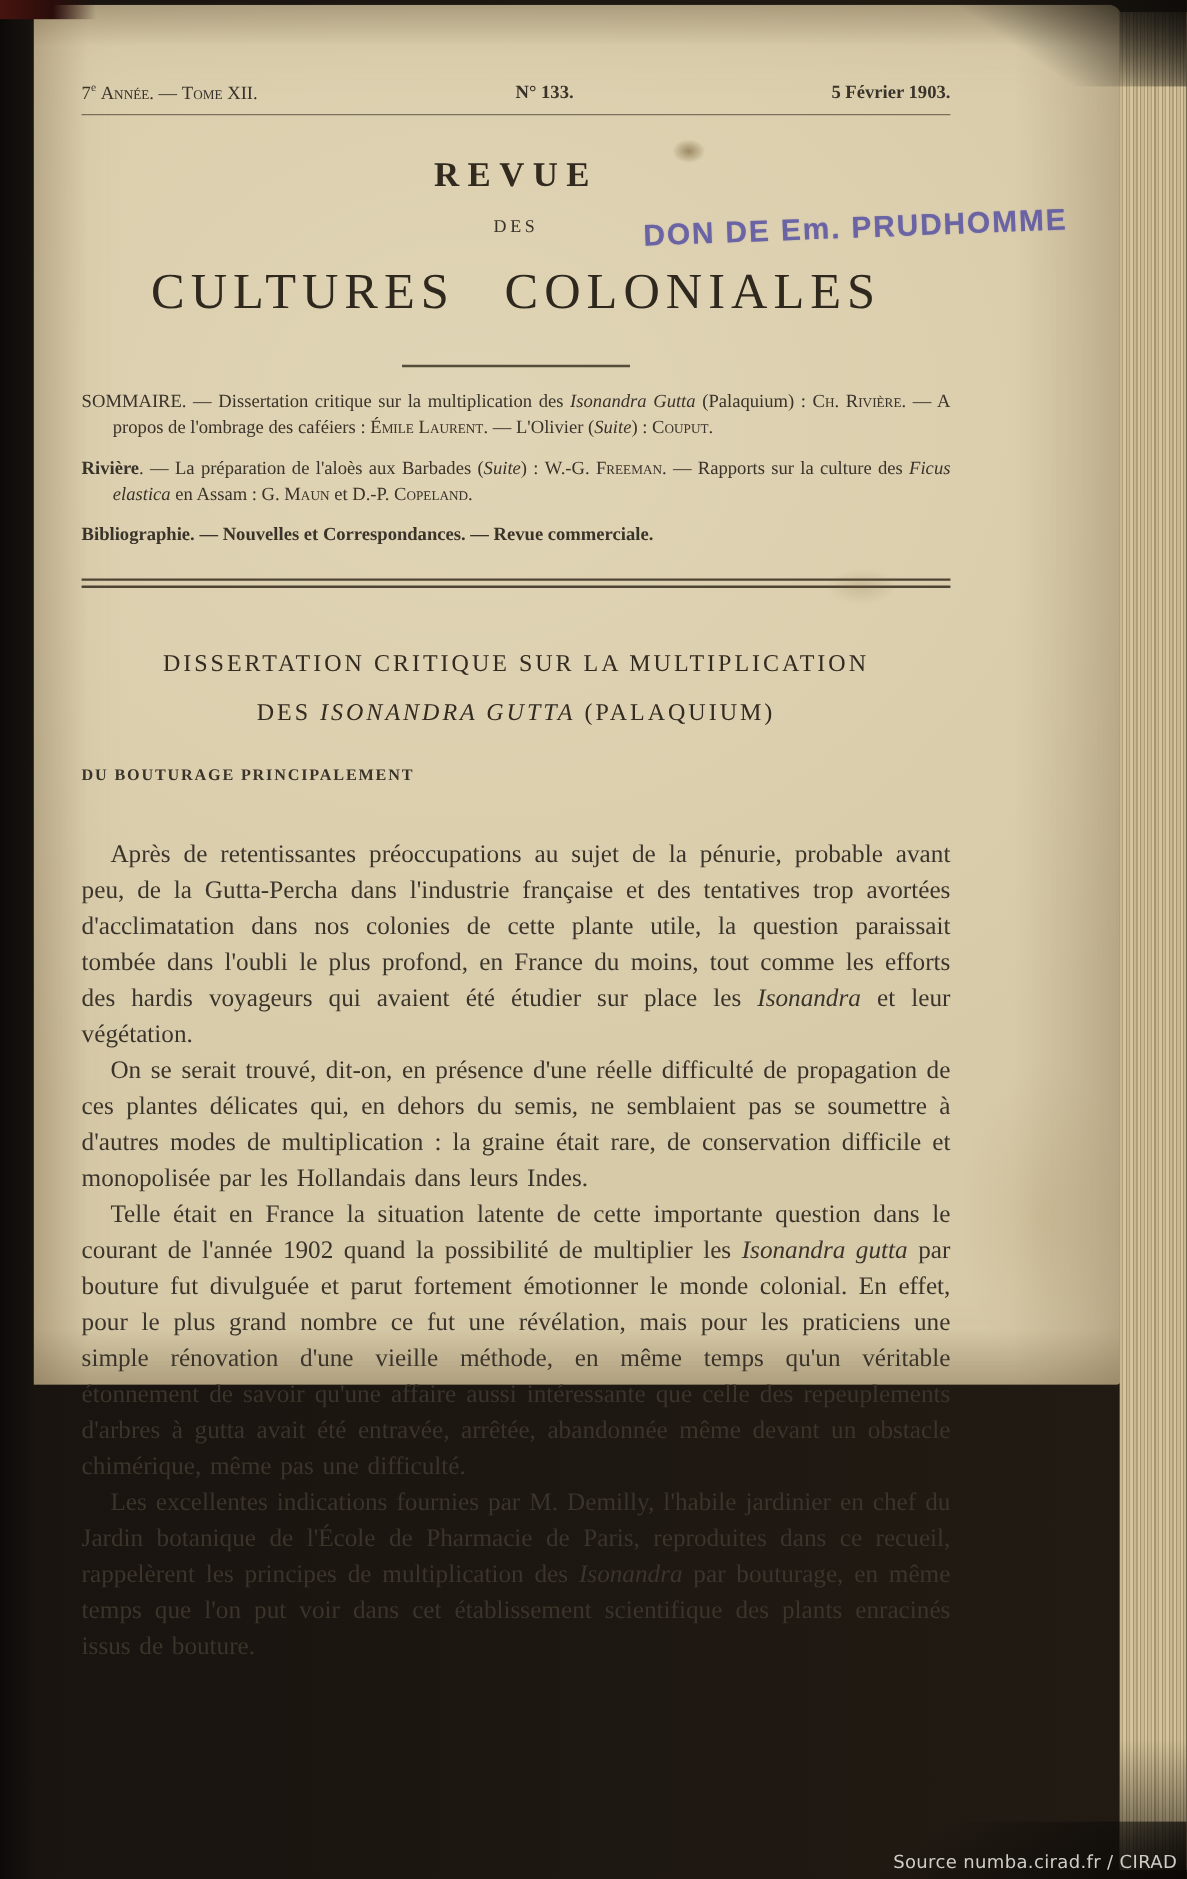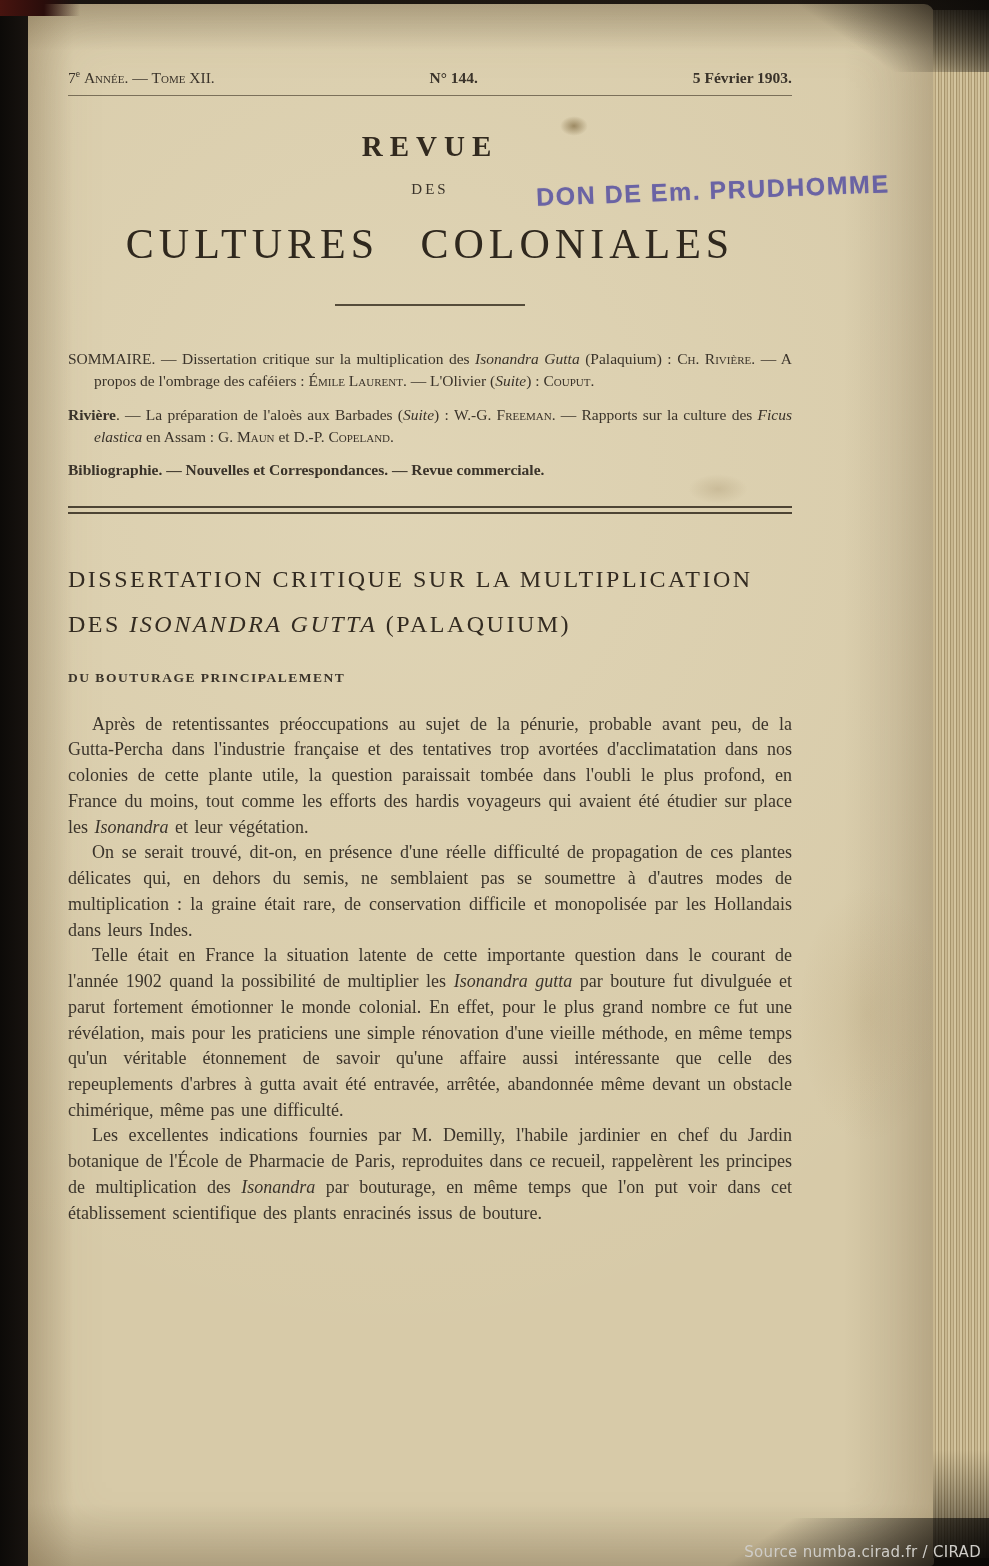--- a/index.html
+++ b/index.html
@@ -4,21 +4,21 @@
 <style>
   html,body{margin:0;padding:0;background:#0e0c09;}
   .scan{
     position:relative;width:989px;height:1566px;overflow:hidden;
     background:linear-gradient(90deg,#0c0a08 0px,#191410 30px,#221b13 100%);
     font-family:"Liberation Serif", serif;
   }
   .spine-top{position:absolute;top:0;left:0;width:80px;height:16px;z-index:3;
     background:linear-gradient(90deg,#47140f,#2a0d0b 55%,rgba(0,0,0,0));}
   .page{
-    position:absolute;left:28px;top:4px;width:906px;height:1562px;z-index:1;
+    position:absolute;left:28px;top:4px;width:906px;height:1150px;z-index:1;
     border-radius:0 10px 4px 0;
     background:
       radial-gradient(ellipse 120% 80% at 40% 30%, rgba(250,244,222,0.25), rgba(0,0,0,0) 70%),
       linear-gradient(90deg, rgba(92,70,40,0.22) 0, rgba(0,0,0,0) 5%, rgba(0,0,0,0) 90%, rgba(92,70,40,0.18) 100%),
       linear-gradient(180deg, rgba(70,55,30,0.30) 0, rgba(0,0,0,0) 3%, rgba(0,0,0,0) 96%, rgba(70,55,30,0.22) 100%),
       #d7caa8;
     box-shadow:inset 0 0 70px rgba(120,95,55,0.28);
   }
   .edges{
     position:absolute;right:0;top:10px;width:56px;height:1548px;z-index:2;
@@ -45,32 +45,32 @@
   .header-row .hv{font-weight:bold;}
   .sc{font-variant:small-caps;}
   sup{font-size:0.62em;}
 
   .m1{margin-top:34px;text-align:center;font-size:29px;font-weight:bold;letter-spacing:7px;color:#322a1f;}
   .m2{margin-top:18px;text-align:center;font-size:15px;letter-spacing:3px;color:#3a332a;}
   .m3{margin-top:22px;text-align:center;font-size:42px;font-weight:normal;letter-spacing:5px;word-spacing:26px;color:#2f281e;}
 
   .rule-small{width:190px;height:0;border-top:2px solid rgba(50,42,28,0.8);margin:36px auto 0;}
 
-  .toc{margin-top:42px;font-size:15.5px;line-height:1.44;text-align:justify;color:#3a332a;}
+  .toc{margin-top:18px;font-size:15.5px;line-height:1.44;text-align:justify;color:#3a332a;}
   .toc p{margin:0 0 11px;padding-left:26px;text-indent:-26px;}
   .toc p.biblio{font-weight:bold;padding-left:0;text-indent:0;margin-bottom:0;}
 
   .rule-double{margin-top:24px;height:4px;
     border-top:2px solid rgba(52,44,30,0.85);border-bottom:2px solid rgba(52,44,30,0.85);}
 
-  .article-title{margin-top:52px;text-align:left;font-size:24px;letter-spacing:2.5px;color:#332b21;}
+  .article-title{margin-top:52px;text-align:center;font-size:20px;letter-spacing:2.5px;color:#332b21;}
   .article-title .l2{margin-top:18px;}
   .article-subtitle{margin-top:32px;text-align:left;font-size:13.5px;font-weight:bold;letter-spacing:1.5px;color:#3a332a;}
 
-  .bodytext{margin-top:26px;font-size:18px;line-height:1.43;text-align:justify;word-spacing:2px;color:#3b342b;}
+  .bodytext{margin-top:42px;font-size:21px;line-height:1.43;text-align:justify;word-spacing:2px;color:#3b342b;}
   .bodytext p{margin:0;text-indent:24px;}
 
   .stamp{position:absolute;left:508px;top:172px;z-index:4;white-space:nowrap;
     font-family:"Liberation Sans", sans-serif;font-weight:bold;font-size:25px;letter-spacing:1.5px;
     color:#5b55a3;opacity:0.88;transform:rotate(-2.2deg);
     text-shadow:0 0 1px rgba(91,85,163,0.55);}
 
   .credit{position:absolute;right:8px;bottom:5px;z-index:5;
     font-family:"DejaVu Sans", sans-serif;font-size:15px;color:#cfcdc8;letter-spacing:0.3px;}
 </style>
@@ -80,21 +80,21 @@
 <div class="scan">
 
   <div class="spine-top"></div>
 
   <div class="page">
 
     <div class="content">
 
       <div class="header-row">
         <span>7<sup>e</sup> <span class="sc">Année</span>. — <span class="sc">Tome</span> XII.</span>
-        <span class="hv">N° 144.</span>
+        <span class="hv">N° 133.</span>
         <span class="hv">5 Février 1903.</span>
       </div>
 
       <div class="m1">REVUE</div>
       <div class="m2">DES</div>
       <div class="m3">CULTURES COLONIALES</div>
 
       <div class="rule-small"></div>
 
       <div class="toc">

